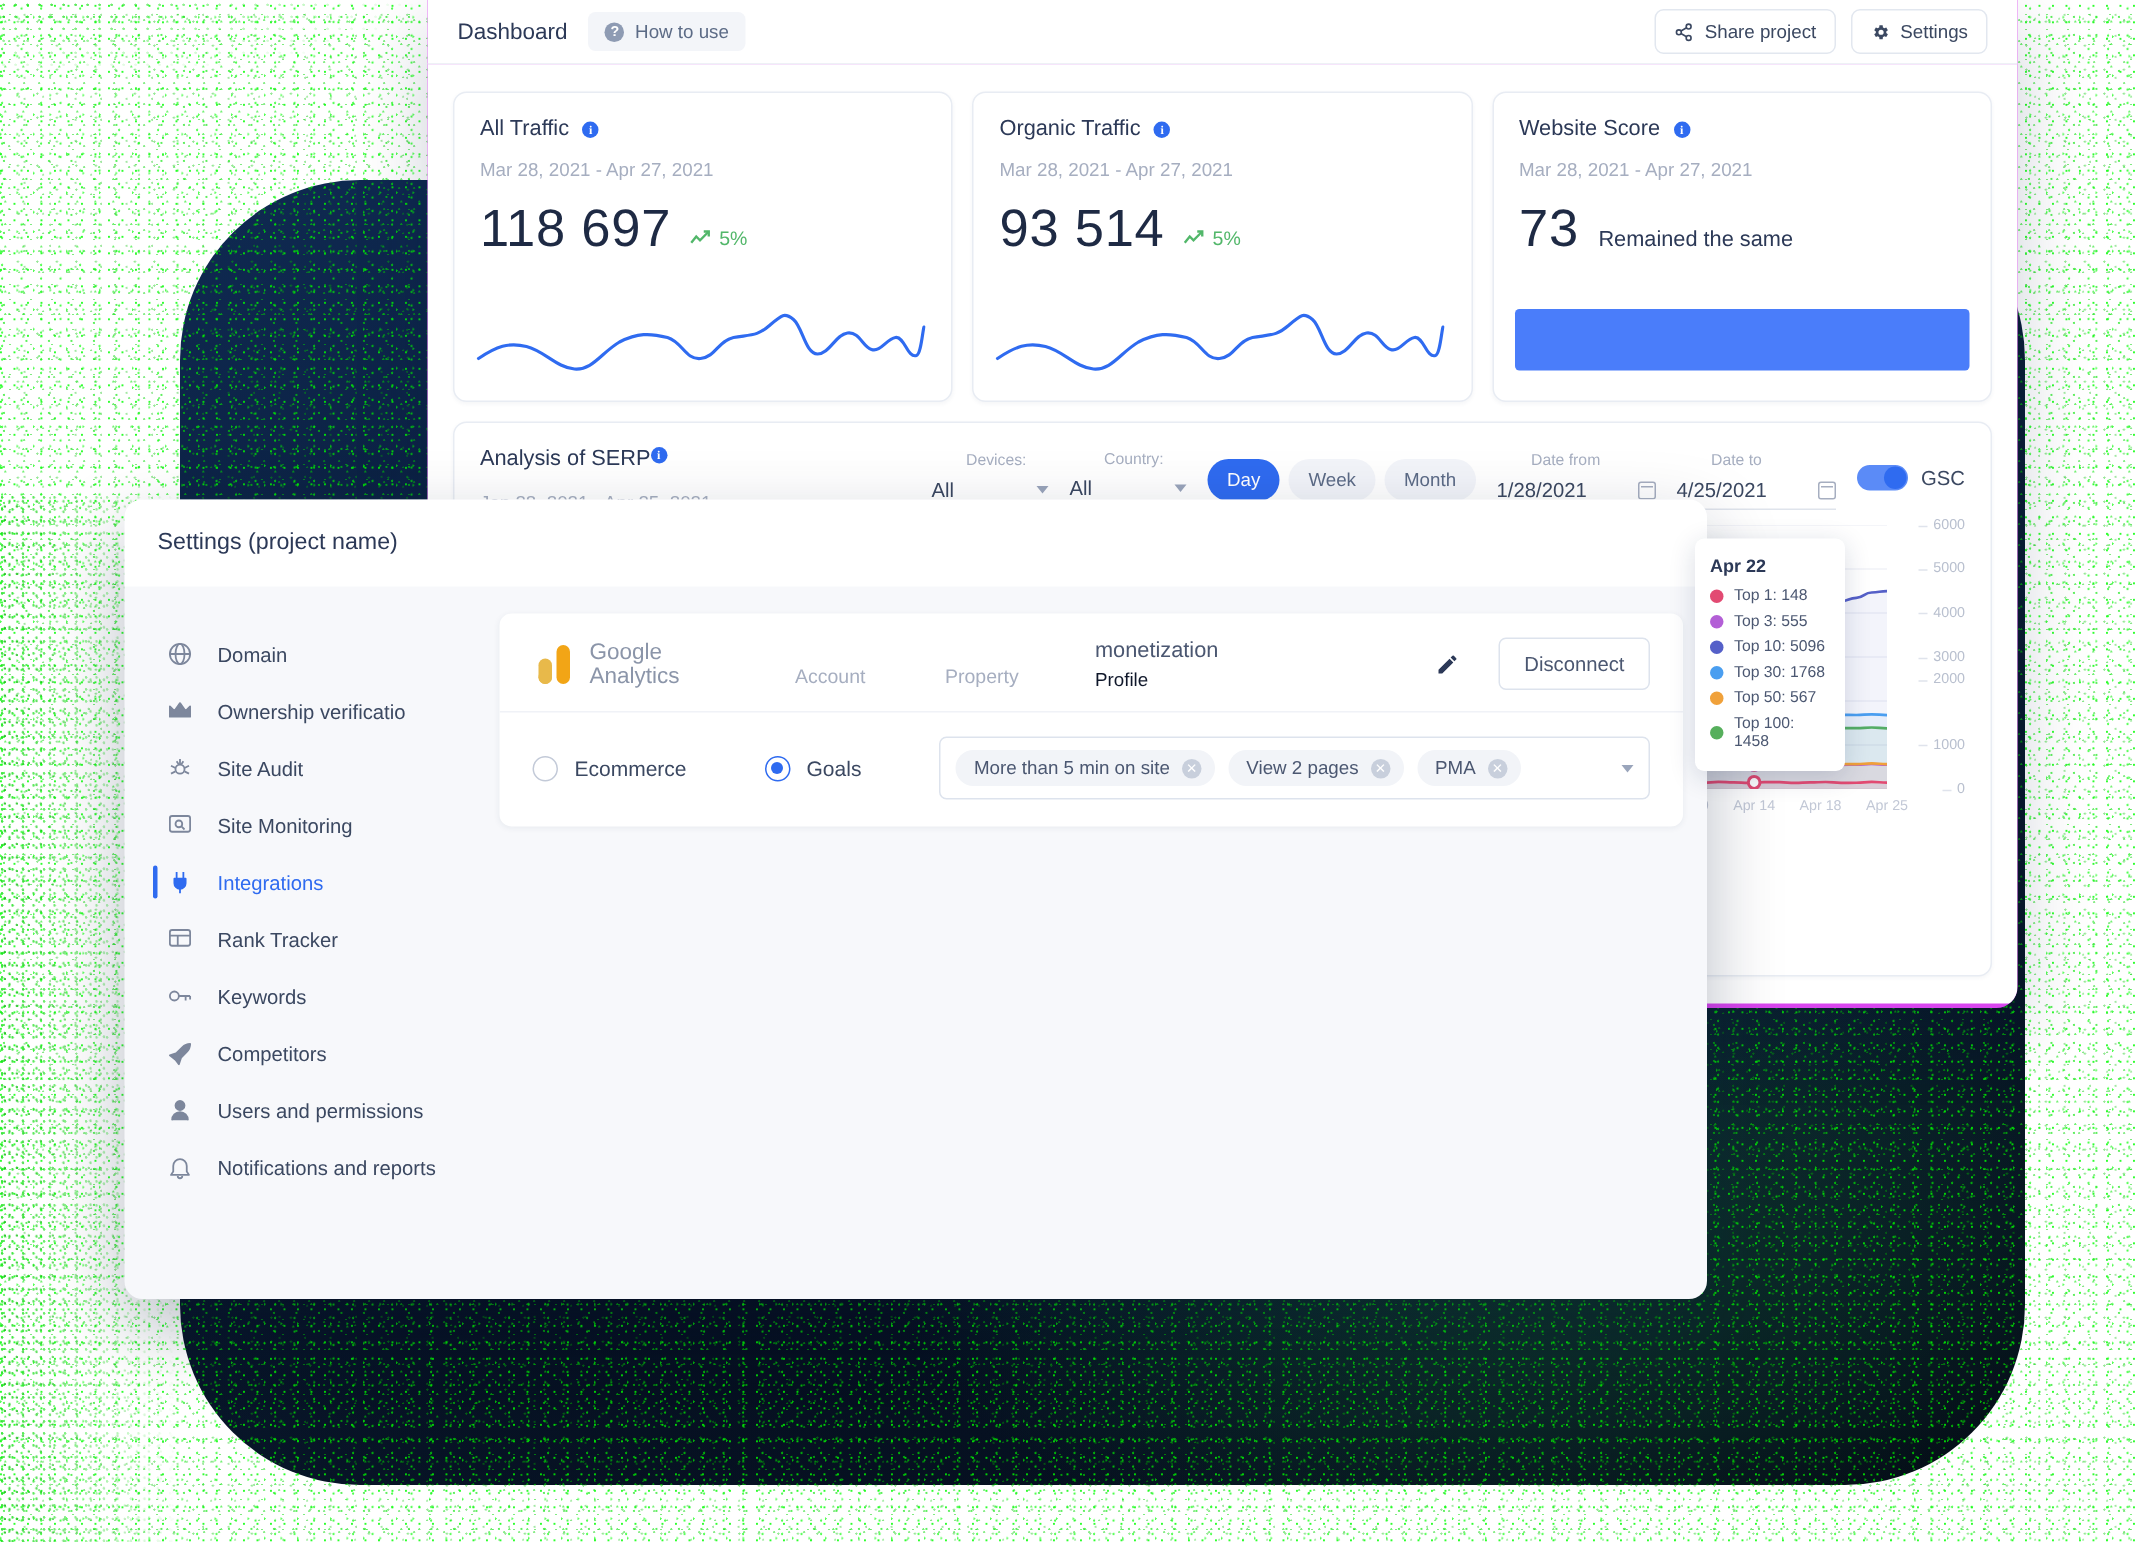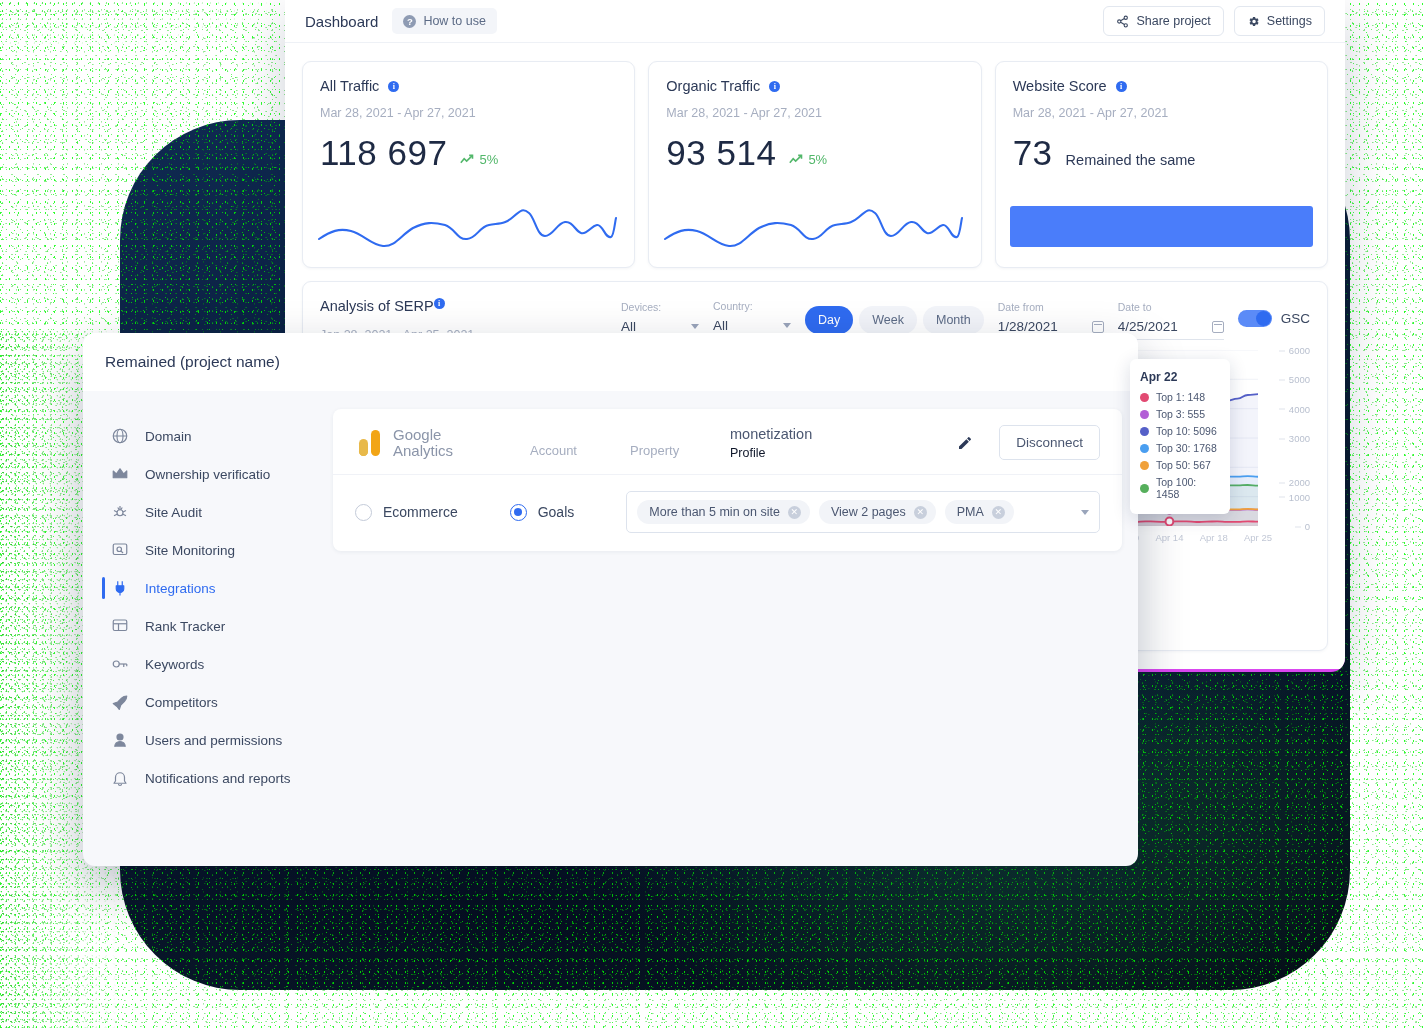--- a/index.html
+++ b/index.html
@@ -118,21 +118,21 @@
   .serp {
     margin-top: 13px; background: #fff; border: 1px solid #e8ecf3; border-radius: 9px;
     padding: 16px 17px 10px; position: relative; height: 370px;
     box-shadow: 0 1px 3px rgba(30,50,90,.05);
   }
   .serp-top { display: flex; align-items: flex-start; }
   .serp-heading { display: flex; align-items: flex-start; gap: 0; font-size: 14.5px; color: #2c3957; }
   .serp-range { margin-top: 14px; font-size: 12.5px; color: #a6aec0; }
   .controls { margin-left: auto; display: flex; align-items: flex-end; gap: 14px; padding-top: 2px; }
   .fld { display: flex; flex-direction: column; gap: 3px; }
-  .fld-lab { font-size: 10.5px; color: #a6aec0; }
+  .fld-lab { font-size: 10.5px; color: #a6aec0; margin-left: 23px; }
   .fld-val {
     display: flex; align-items: center; gap: 8px; font-size: 13.5px; color: #3b4861;
     border-bottom: 1px solid #dfe4ec; padding: 3px 0 5px; min-width: 78px; cursor: pointer;
   }
   .fld-val.active-underline { border-bottom: 2px solid #4a5c7a; }
   .caret { margin-left: auto; width: 0; height: 0; border-left: 4px solid transparent;
            border-right: 4px solid transparent; border-top: 5px solid #9aa5bb; }
   .seg { display: flex; gap: 6px; align-self: center; }
   .seg button {
     border: none; border-radius: 14px; padding: 7px 13px; font-size: 12.5px;
@@ -408,21 +408,21 @@
                 <circle cx="868.5714285714286" cy="159.72" r="4" fill="#fff" stroke="#b35fd6" stroke-width="2" vector-effect="non-scaling-stroke"></circle>
                 <circle cx="868.5714285714286" cy="26.517333333333312" r="4" fill="#fff" stroke="#5560c8" stroke-width="2" vector-effect="non-scaling-stroke"></circle>
                 <circle cx="868.5714285714286" cy="124.13866666666667" r="4" fill="#fff" stroke="#4a9ef0" stroke-width="2" vector-effect="non-scaling-stroke"></circle>
                 <circle cx="868.5714285714286" cy="159.368" r="4" fill="#fff" stroke="#f0a13a" stroke-width="2" vector-effect="non-scaling-stroke"></circle>
                 <circle cx="868.5714285714286" cy="133.232" r="4" fill="#fff" stroke="#56af5c" stroke-width="2" vector-effect="non-scaling-stroke"></circle>
               </svg>
           </div>
           <div class="yaxis">
               <div class="ytick" style="top: 176px;">0</div>
               <div class="ytick" style="top: 146.667px;">1000</div>
-              <div class="ytick" style="top: 132px;">2000</div>
+              <div class="ytick" style="top: 103px;">2000</div>
               <div class="ytick" style="top: 88px;">3000</div>
               <div class="ytick" style="top: 58.6667px;">4000</div>
               <div class="ytick" style="top: 29.3333px;">5000</div>
               <div class="ytick" style="top: 0px;">6000</div>
             </div>
           <div class="xaxis">
               <div class="xtick" style="left: 0%;">Jan 28</div>
               <div class="xtick" style="left: 4.7619%;">Feb 1</div>
               <div class="xtick" style="left: 9.52381%;">Feb 5</div>
               <div class="xtick" style="left: 14.2857%;">Feb 9</div>
@@ -485,21 +485,21 @@
             <button class="pill" style="background: rgb(74, 158, 240); color: rgb(255, 255, 255);">Top 30</button>
             <button class="pill" style="background: rgb(240, 161, 58); color: rgb(255, 255, 255);">Top 50</button>
             <button class="pill" style="background: rgb(86, 175, 92); color: rgb(255, 255, 255);">Top 100</button>
           </div>
       </div>
     </div>
   </div>
 
   <div class="settings">
     <div class="set-head">
-      <div class="set-title">Remained (project name)</div>
+      <div class="set-title">Settings (project name)</div>
     </div>
     <div class="set-body">
 
       <div class="sidebar" id="sidebar">
           <div class="nav-item">
             <span class="nav-ic">
               <svg viewBox="0 0 24 24" fill="none" stroke="#7d879c" stroke-width="1.6" stroke-linejoin="round">
                 <circle cx="12" cy="12" r="9"></circle>
                 <ellipse cx="12" cy="12" rx="4" ry="9"></ellipse>
                 <line x1="3" y1="12" x2="21" y2="12"></line>

